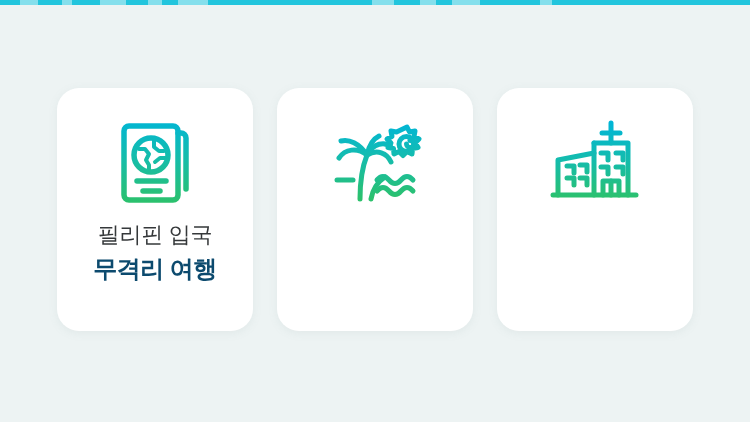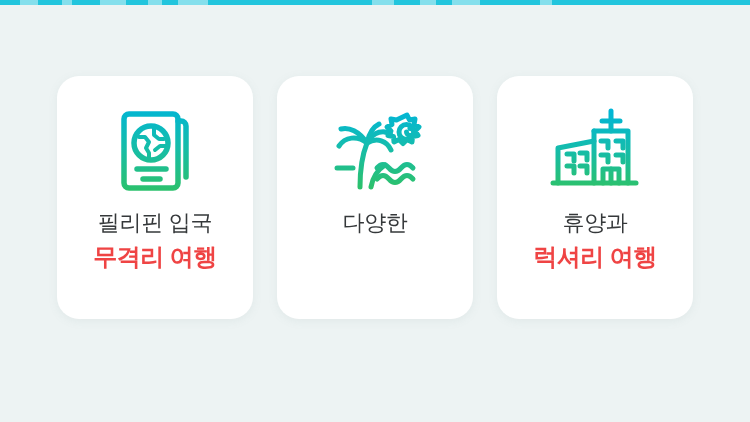--- a/index.html
+++ b/index.html
@@ -30,21 +30,21 @@
   }
   .top-accent-bar .bar-speck {
     position: absolute;
     top: 0;
     height: 5px;
     background: rgba(255,255,255,0.45);
   }
   .cards-row {
     position: absolute;
     left: 57px;
-    top: 76px;
+    top: 88px;
     width: 636px;
     height: 243px;
     display: flex;
     flex-direction: row;
     justify-content: space-between;
     align-items: stretch;
   }
   .card {
     width: 196px;
     height: 243px;
@@ -79,21 +79,21 @@
     font-size: 22px;
     font-weight: 400;
     color: #35383a;
     letter-spacing: -0.3px;
     margin-bottom: 11px;
   }
   .card-line2 {
     display: block;
     font-size: 24px;
     font-weight: 700;
-    color: #ef4444;
+    color: #0c4a6e;
     letter-spacing: -0.5px;
   }
 </style>
 </head>
 <body>
 
 <div class="page">
 
   <div class="top-accent-bar">
     <span class="bar-speck" style="left:20px;width:18px;"></span>
@@ -161,21 +161,20 @@
             <line x1="10" y1="63" x2="26" y2="63"></line>
             <path d="M44 82 C46 70, 52 64, 58 60"></path>
           </g>
           <g stroke="url(#grad2)" stroke-width="5" stroke-linecap="round" stroke-linejoin="round" fill="none">
             <path d="M50 63 q6 -7 12 0 t12 0 t12 0"></path>
             <path d="M50 74 q6 -7 12 0 t12 0 t12 0"></path>
           </g>
         </svg>
       </div>
       <div class="card-text">
-        <span class="card-line1">다양한</span>
       </div>
     </div>
 
     <div class="card">
       <div class="card-icon">
         <svg width="94" height="86" viewBox="0 0 94 86" fill="none" xmlns="http://www.w3.org/2000/svg">
           <defs>
             <linearGradient id="grad3" x1="47" y1="4" x2="47" y2="82" gradientUnits="userSpaceOnUse">
               <stop offset="0" stop-color="#00b5d8"></stop>
               <stop offset="0.5" stop-color="#14bcad"></stop>
@@ -195,20 +194,16 @@
             <path d="M68 36 h7 v7"></path>
             <path d="M53 50 h7 v7"></path>
             <path d="M68 50 h7 v7"></path>
             <path d="M19 49 h7 v7"></path>
             <path d="M32 48 h7 v7"></path>
             <path d="M19 61 h7 v7"></path>
             <path d="M32 61 h7 v7"></path>
           </g>
         </svg>
       </div>
-      <div class="card-text">
-        <span class="card-line1">휴양과</span>
-        <span class="card-line2">럭셔리 여행</span>
-      </div>
     </div>
 
   </div>
 </div>
 
 </body></html>

